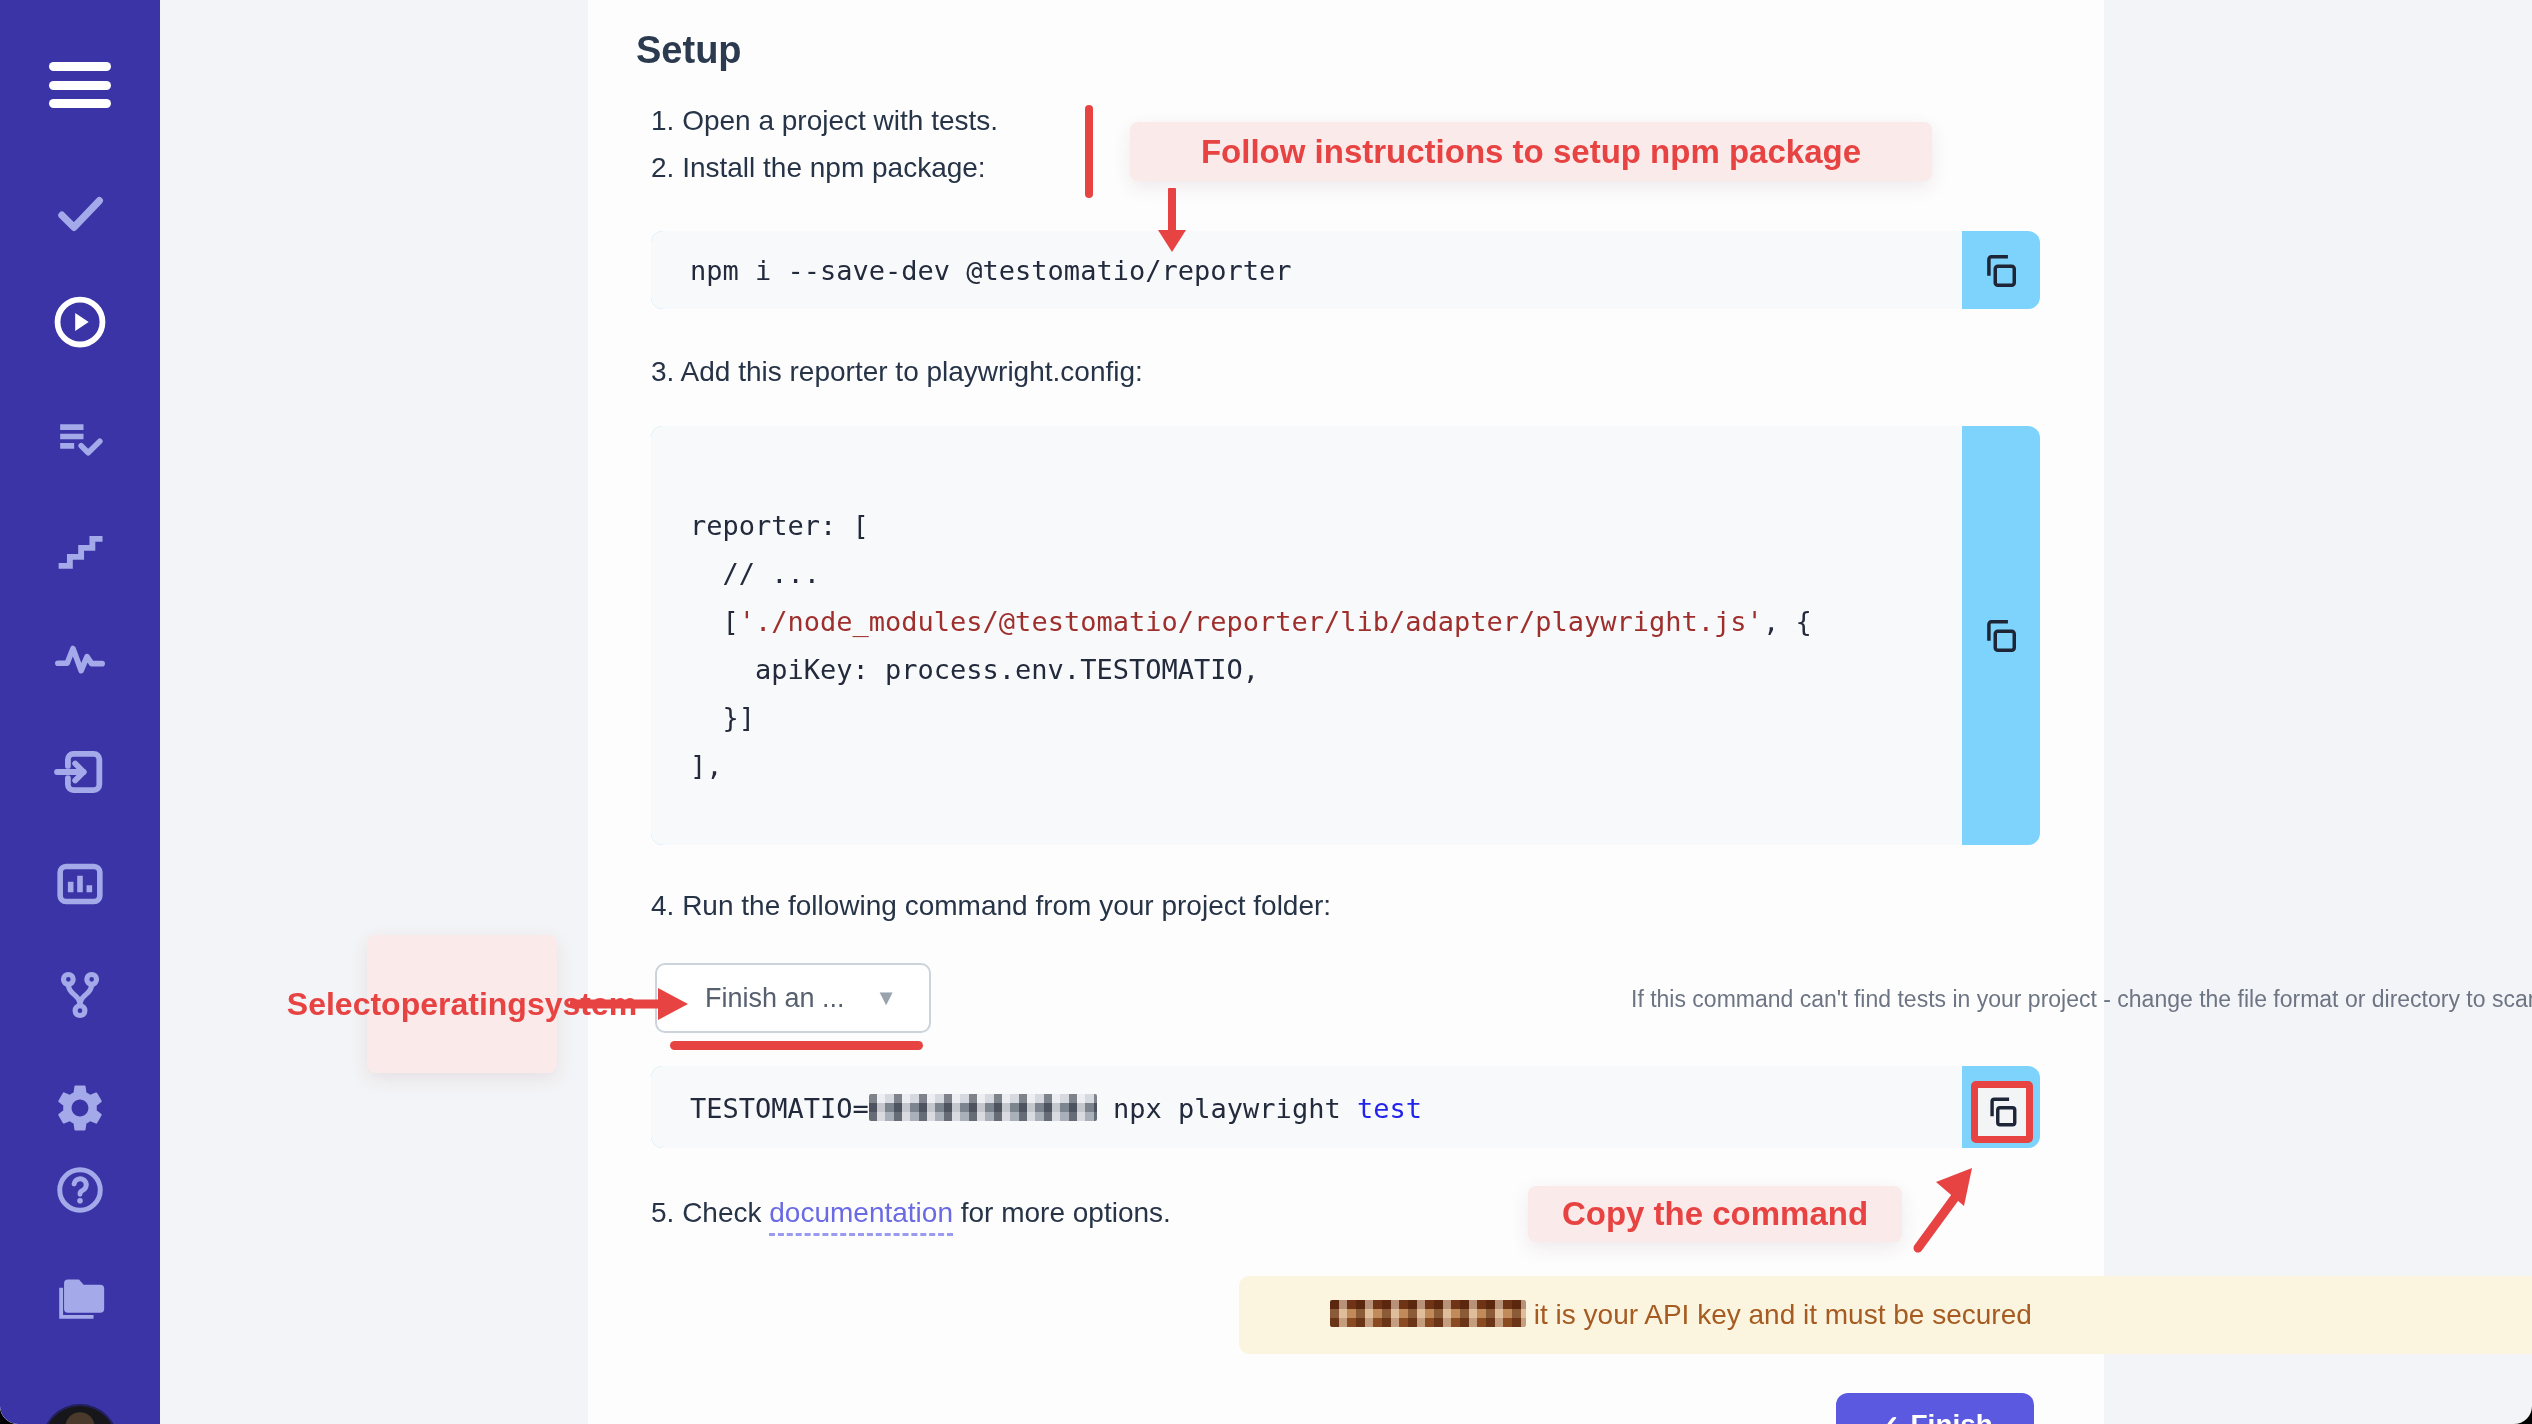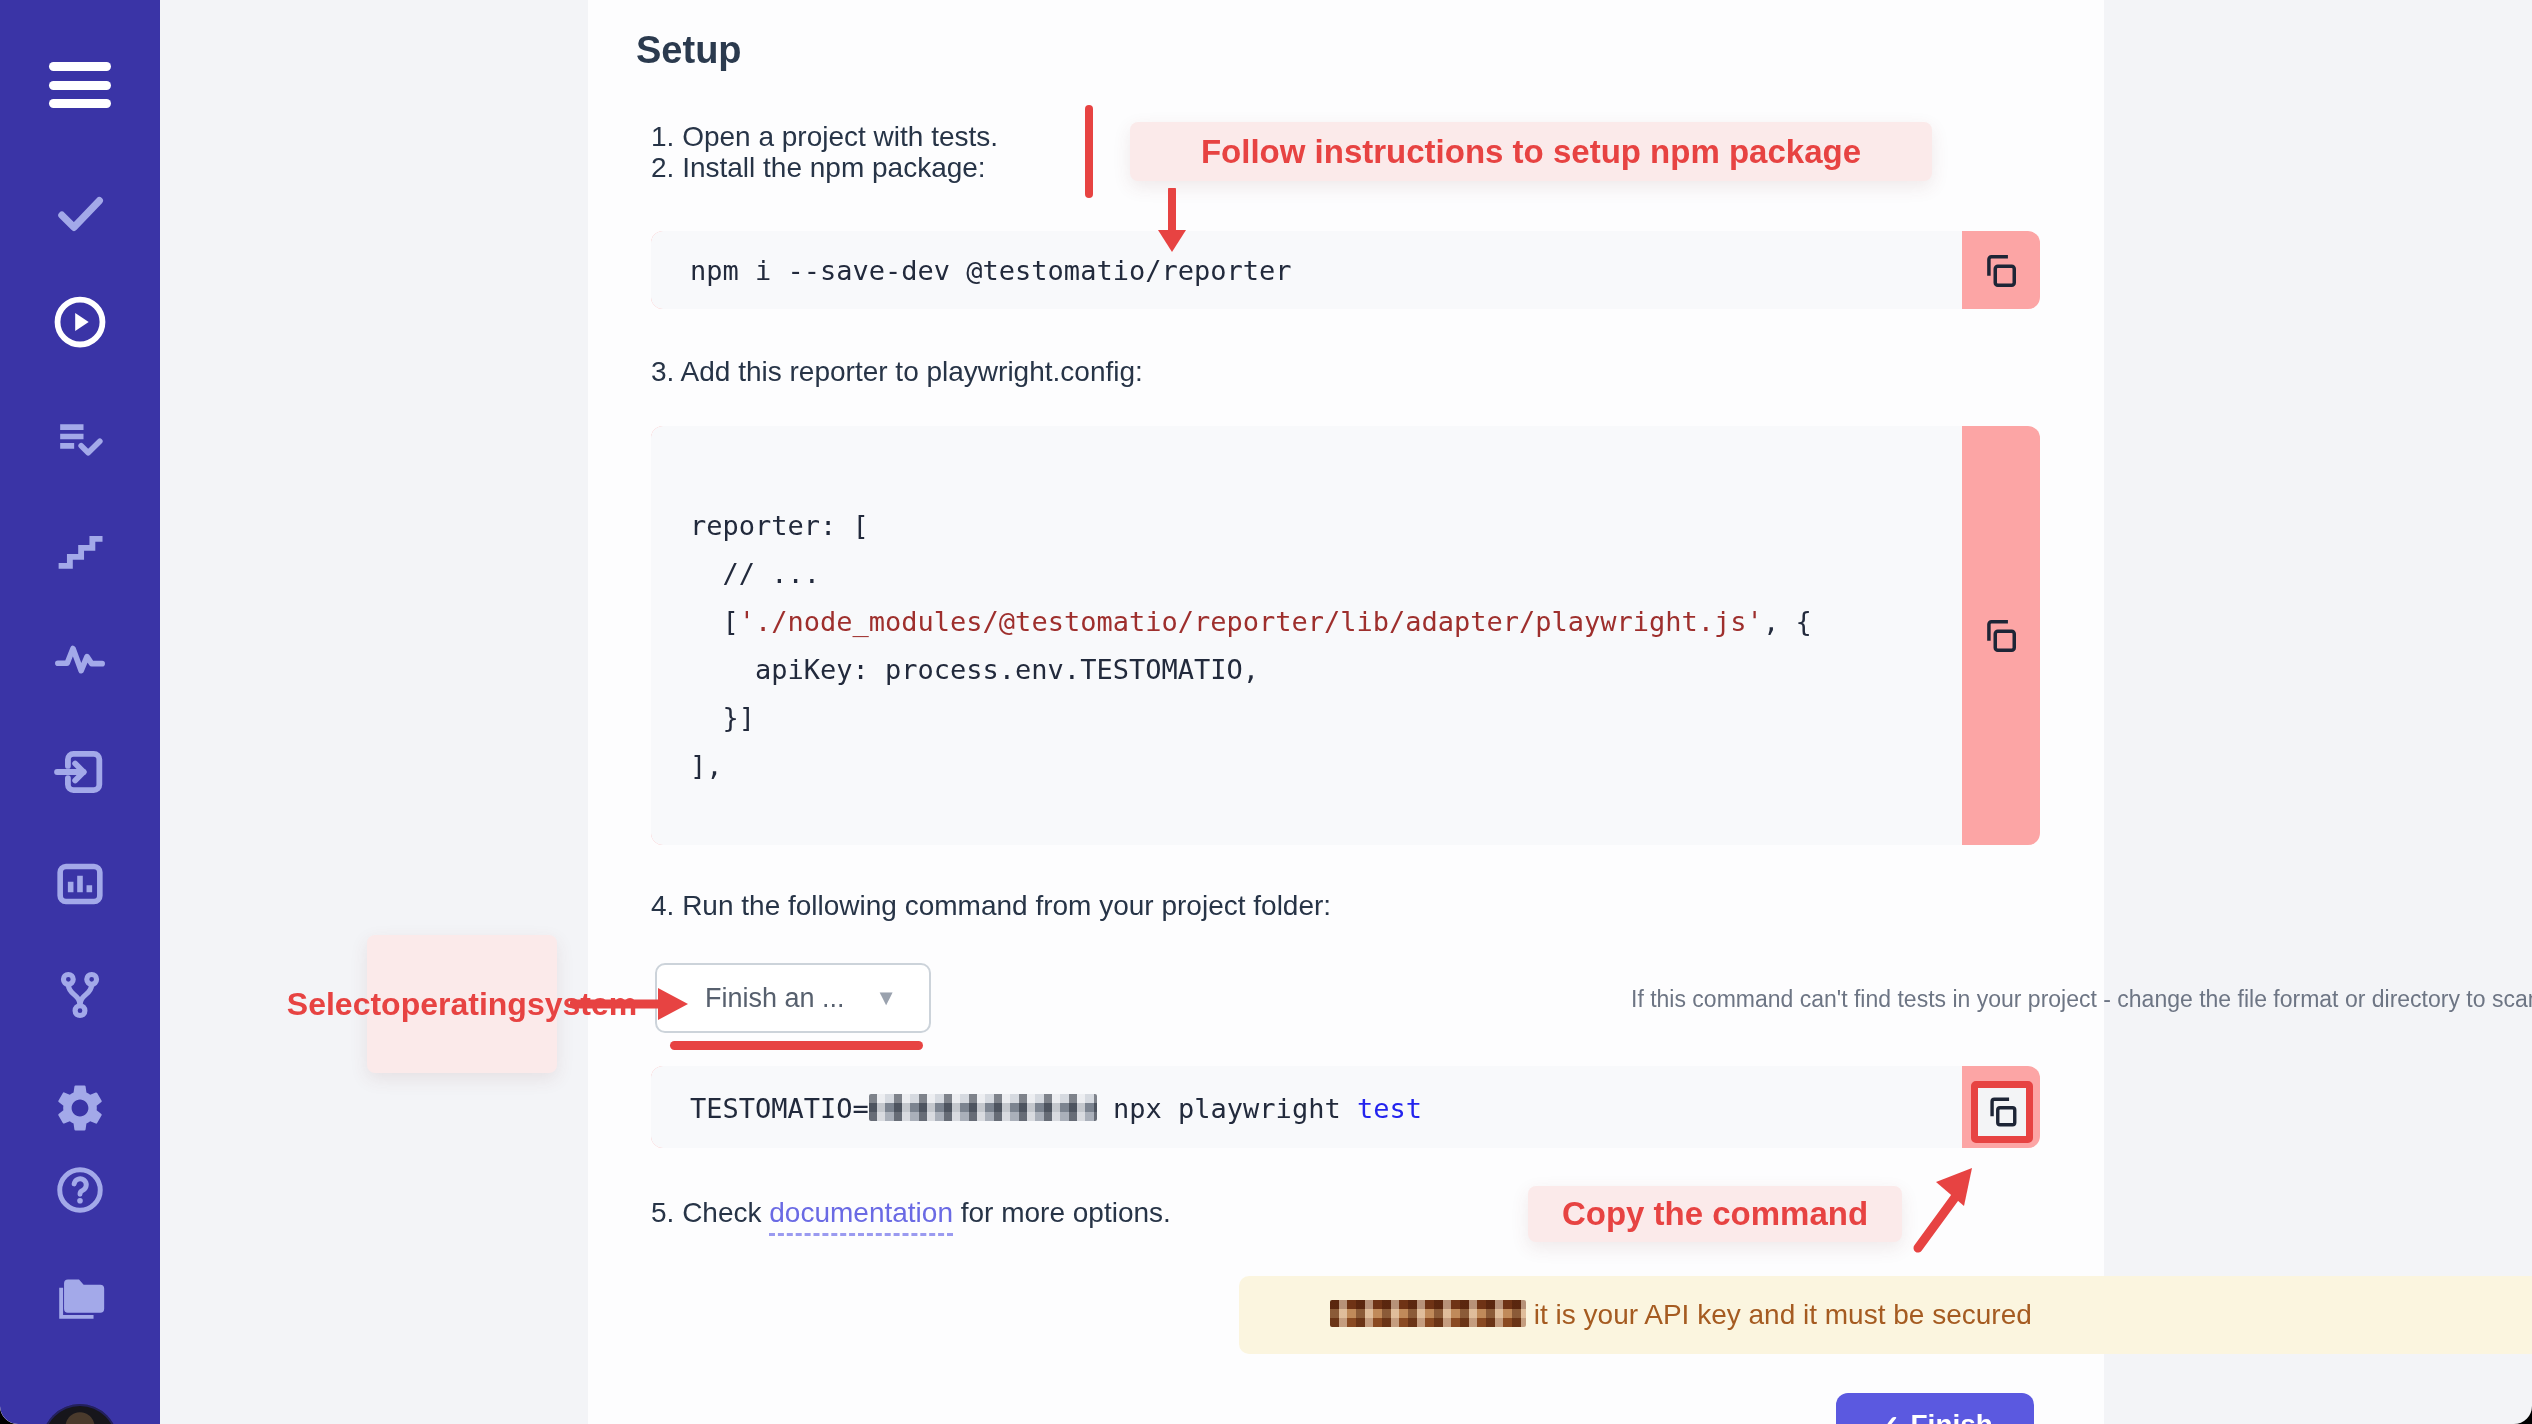--- a/index.html
+++ b/index.html
@@ -27,21 +27,21 @@
       radial-gradient(circle at 50% 30%, #4a3a2c 0 14px, rgba(0,0,0,0) 15px),
       radial-gradient(circle at 50% 52%, #c9a083 0 17px, #3a3026 18px 22px, #17161b 23px);
     box-shadow:inset 0 0 0 2px #23205e;
   }
   
   #content-col{position:absolute;left:588px;top:0;width:1516px;height:1424px;background:#fdfdfe;}
   .abs{position:absolute;}
   .ui-text{color:#273447;font-size:28px;line-height:34px;}
   #page-title{left:651px;top:26px;font-size:38px;line-height:48px;font-weight:700;color:#2b3a4e;}
   
-  .code-block{background:#fca5a5;border-radius:12px;}
+  .code-block{background:#7dd3fc;border-radius:12px;}
   .code-inner{position:absolute;left:0;top:0;bottom:0;right:78px;background:#f8f9fb;border-radius:12px 0 0 12px;}
   .code{font-family:"DejaVu Sans Mono","Liberation Mono",monospace;font-size:27px;color:#222a3c;white-space:pre;}
   .code .str{color:#9e2f2d;}
   .code .kw{color:#2323ee;}
   .code-line{height:48px;line-height:48px;}
   .copy-btn{position:absolute;display:flex;align-items:center;justify-content:center;cursor:pointer;color:#1d2536;background:none;border:none;padding:0;}
   .red-outline{border:7px solid #e74342;border-radius:5px;}
   
   .ann-box{
     position:absolute;background:#fbeaea;border-radius:8px;color:#e74342;
@@ -176,21 +176,21 @@
         </svg>
     </div>
 
     <div id="avatar"></div>
   </nav>
 
   <section id="content-col">
 
     <h1 class="abs" id="page-title" style="margin:0;left:48px;">Setup</h1>
 
-    <div class="abs ui-text" style="left:63px;top:104px;margin-top:16px;">1. Open a project with tests.</div>
+    <div class="abs ui-text" style="left:63px;top:104px;">1. Open a project with tests.</div>
     <div class="abs ui-text" style="left:63px;top:151px;">2. Install the npm package:</div>
 
     <div class="abs code-block" style="left:63px;top:231px;width:1389px;height:78px;">
       <div class="code-inner"></div>
       <div class="abs code" style="left:39px;top:24px;">npm i --save-dev @testomatio/reporter</div>
       <button class="copy-btn" style="right:20px;top:20px;width:40px;height:40px;">
         <svg width="38" height="38" viewBox="0 0 24 24" fill="none" stroke="currentColor" stroke-width="2.2" stroke-linejoin="round">
             <rect x="9" y="9" width="12" height="12" rx="1.6"></rect>
             <path d="M5 15V4.6A1.6 1.6 0 0 1 6.6 3H17"></path>
           </svg>

